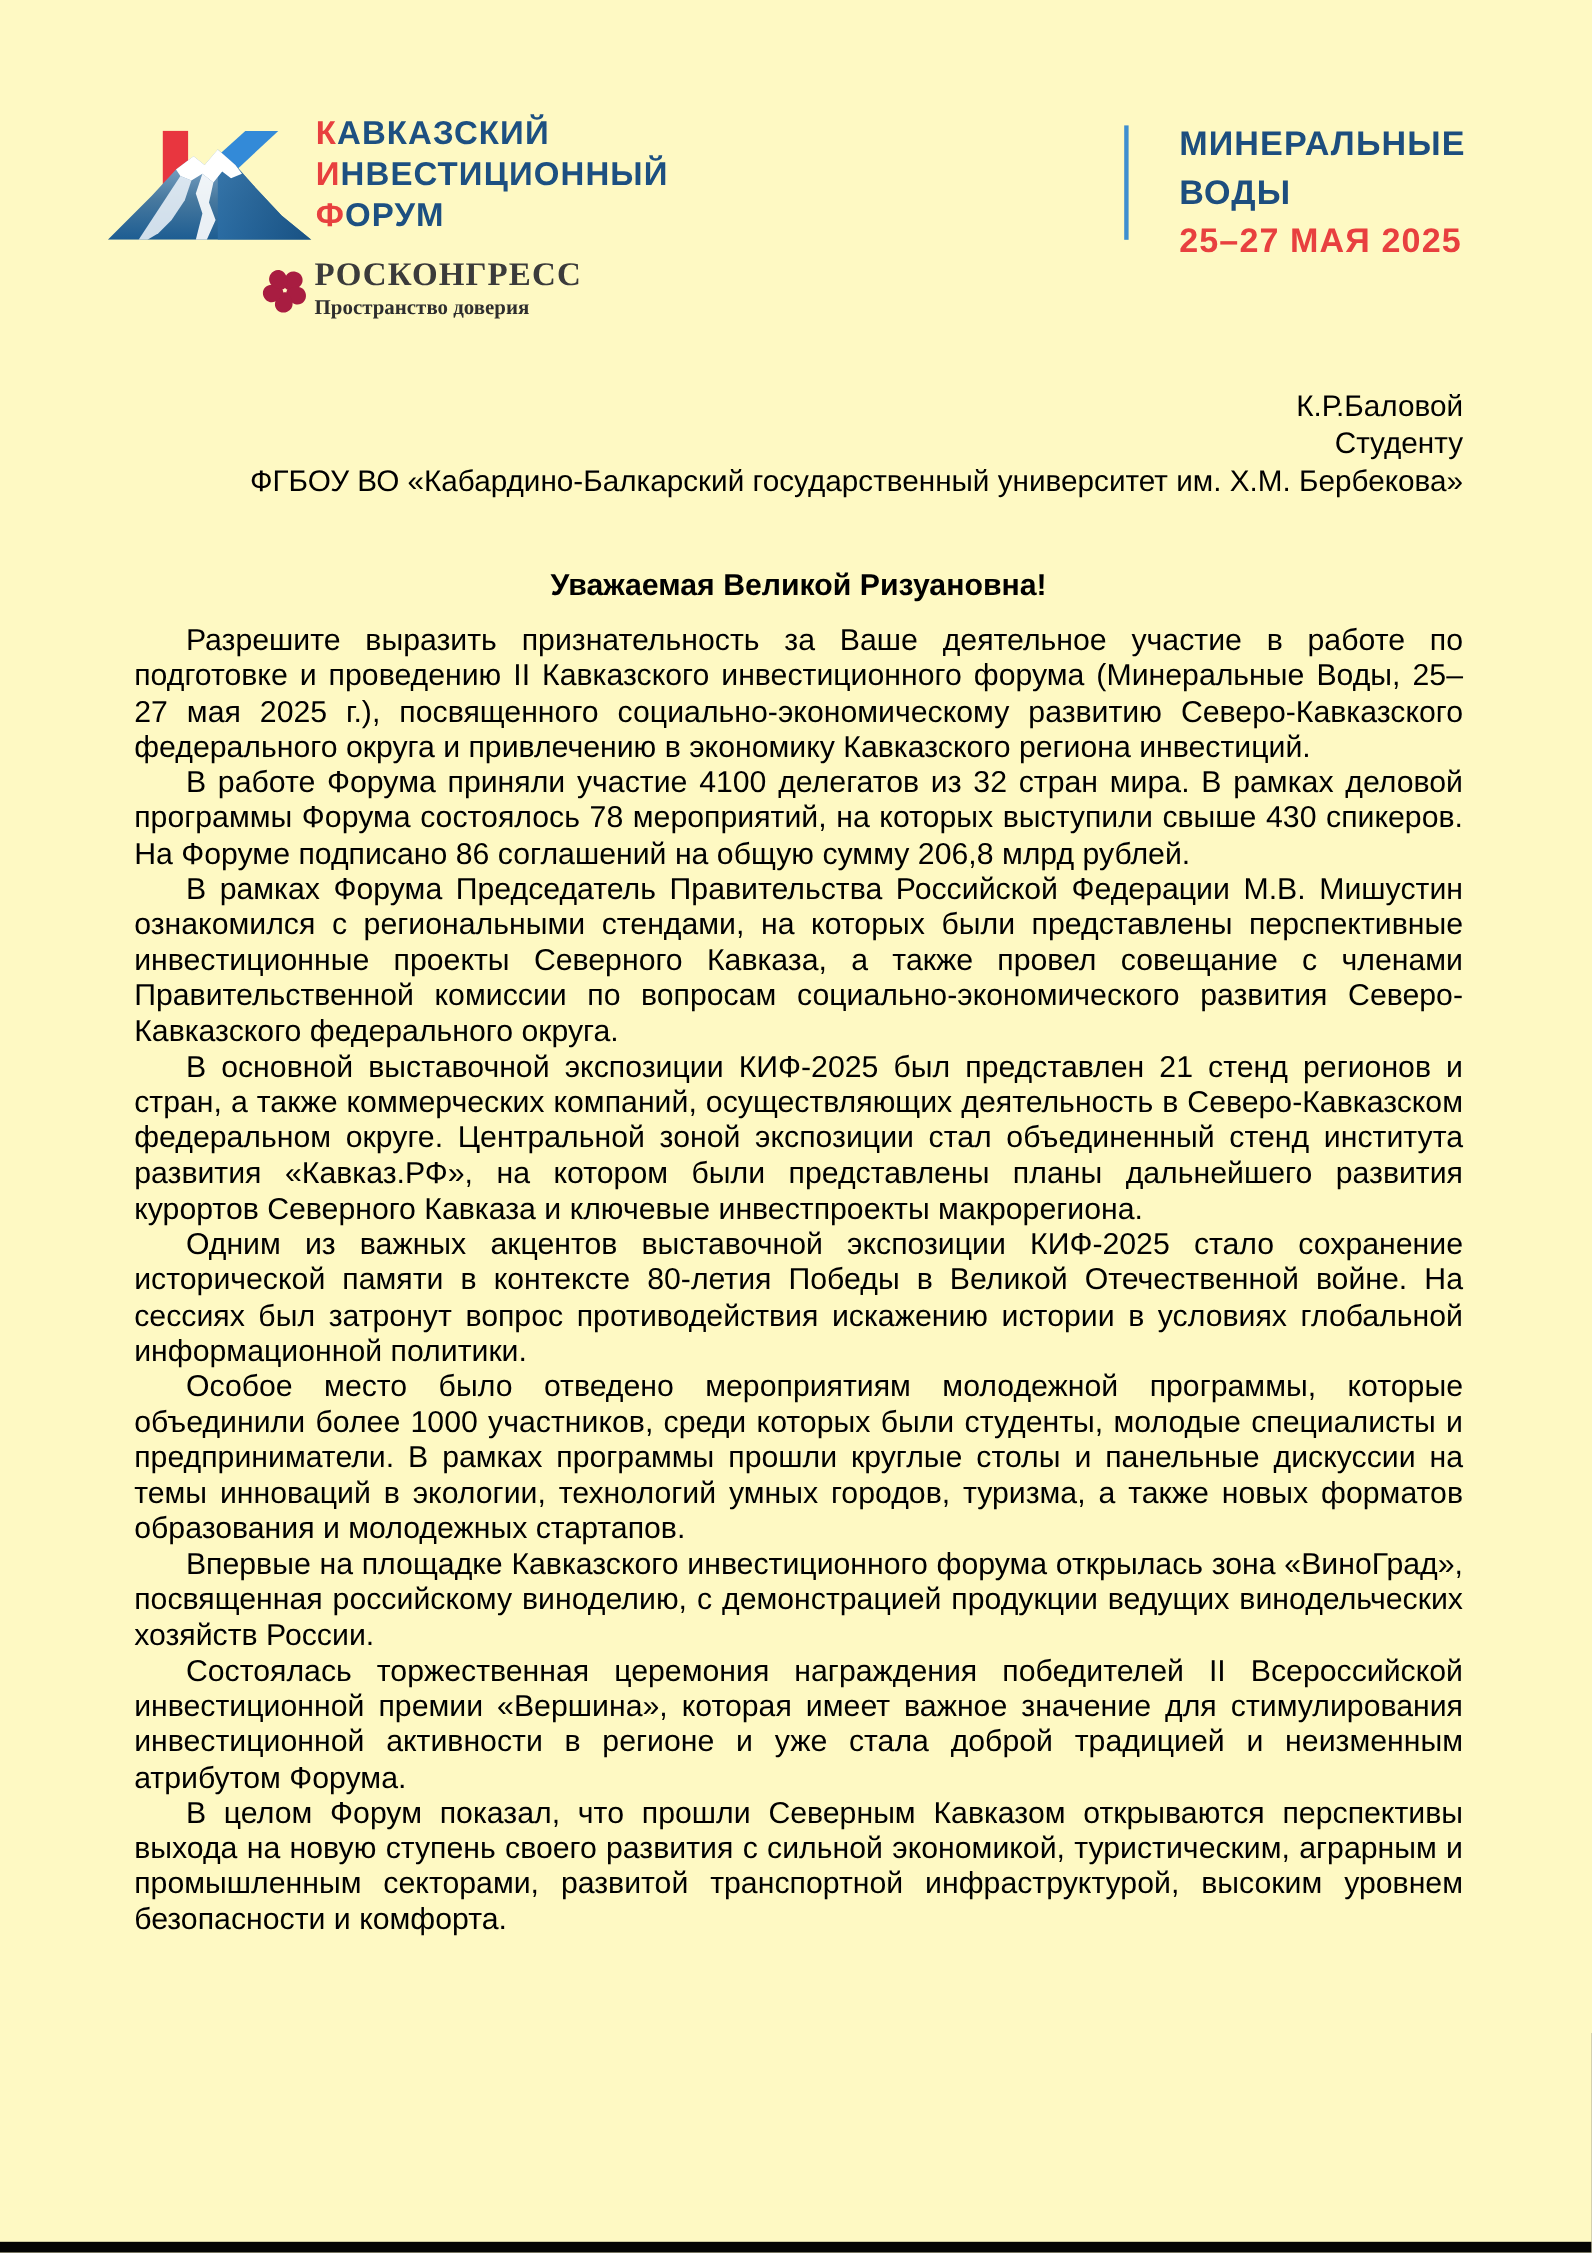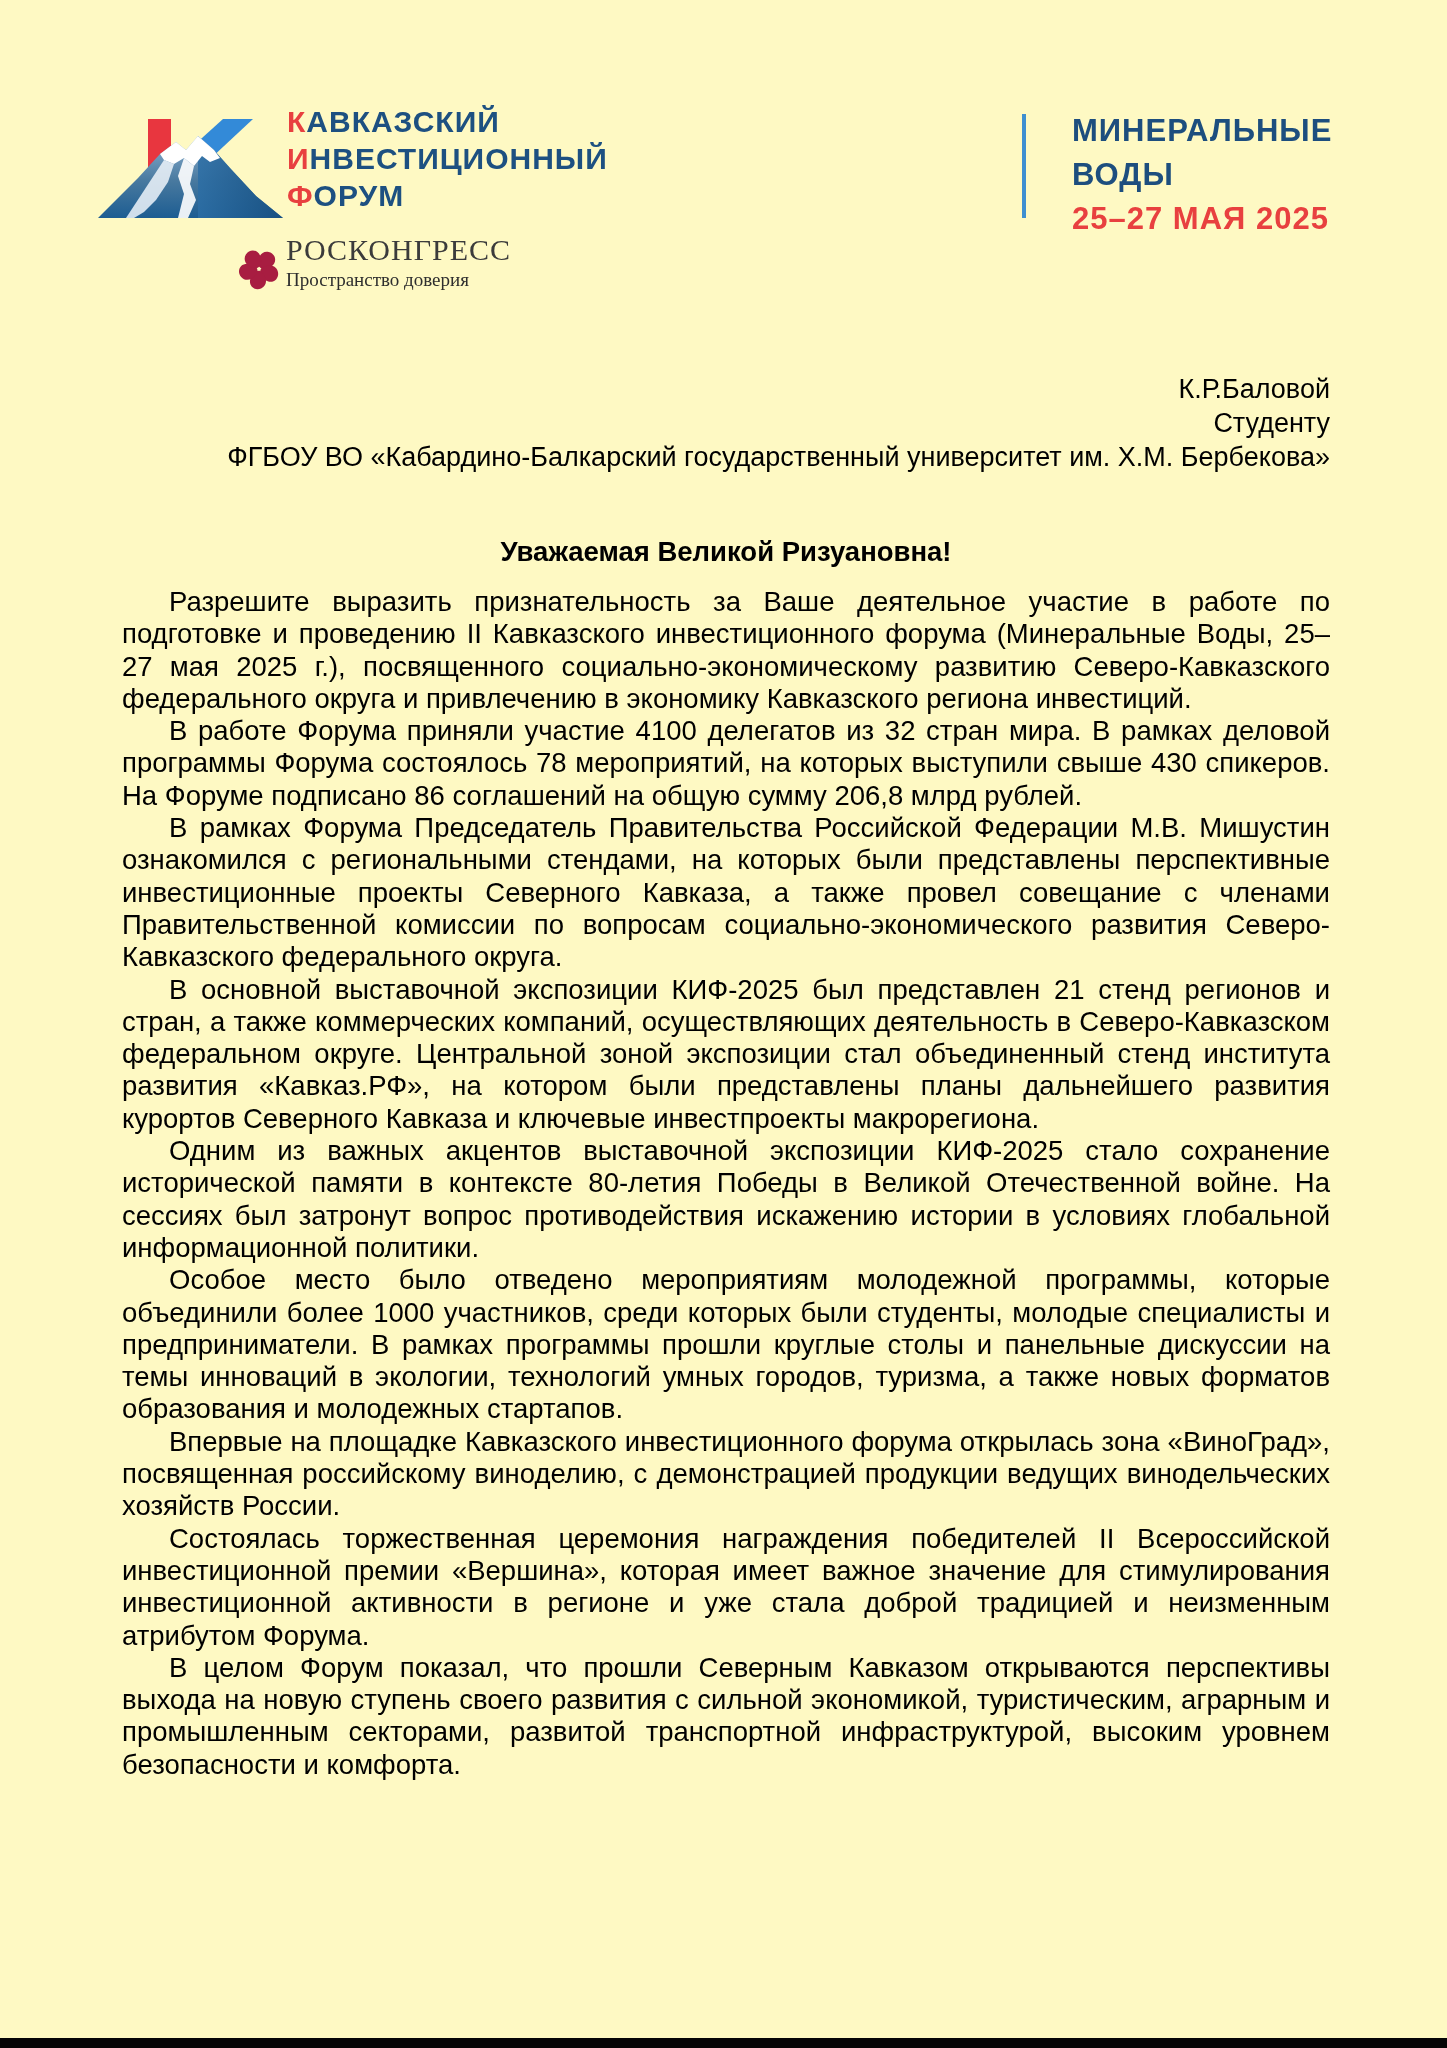--- a/index.html
+++ b/index.html
@@ -14,35 +14,35 @@
   }
   
   .logo-mark{position:absolute;left:98px;top:116px;width:190px;height:102px;}
   .wordmark{
     position:absolute;left:287px;top:103px;
     font-weight:bold;font-size:30px;line-height:37px;letter-spacing:1px;
     color:#1d5081;
   }
   .wordmark .ini{color:#e8403f;}
   
-  .roscongress{position:absolute;left:238px;top:234px;display:flex;align-items:flex-end;}
+  .roscongress{position:absolute;left:238px;top:234px;display:flex;align-items:center;font-weight:bold;}
   .rc-icon{width:42px;height:44px;margin-top:2px;}
   .rc-text{margin-left:6px;font-family:"Liberation Serif", serif;color:#3b3b3b;}
   .rc-name{font-size:30px;letter-spacing:1px;line-height:32px;}
   .rc-tagline{font-size:19px;line-height:22px;margin-top:3px;color:#2e2e2e;}
   
   .event-divider{position:absolute;left:1022px;top:114px;width:4px;height:104px;background:#3e8fd0;}
   .event-block{
     position:absolute;left:1072px;top:109px;
     font-weight:bold;font-size:31px;line-height:44px;letter-spacing:1px;
     color:#1d4e7e;
   }
   .event-dates{color:#e8403f;}
   
-  .letter{position:absolute;left:122px;top:372px;width:1208px;}
+  .letter{position:absolute;left:122px;top:352px;width:1208px;}
   .recipient{
     text-align:right;
     font-size:27px;line-height:34px;
   }
   .salutation{
     text-align:center;font-weight:bold;
     font-size:27.5px;
     margin-top:62px;
   }
   .paragraphs{

